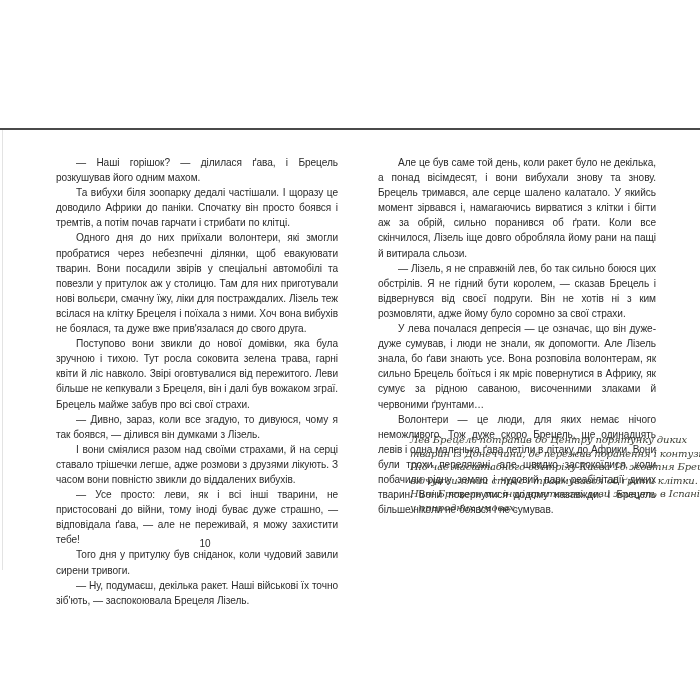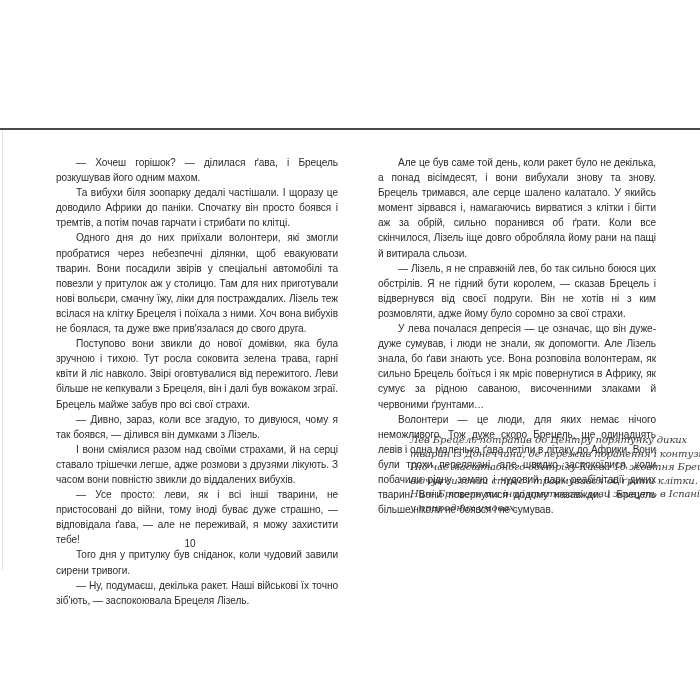--- a/index.html
+++ b/index.html
@@ -60,21 +60,21 @@
     .para {
       margin: 0;
       text-indent: 20px;
     }
     .para.dialog {
       text-indent: 20px;
     }
     .page-number {
       position: absolute;
       top: 538px;
-      left: 0;
+      left: 15px;
       width: 380px;
       text-align: center;
       font-size: 10px;
       color: #2b2b2b;
     }
     .note {
       position: absolute;
       left: 410px;
       top: 433px;
       width: 236px;
@@ -91,21 +91,21 @@
     }
   </style>
 </head>
 <body>
 
 <div class="spread">
   <div class="top-rule"></div>
   <div class="left-edge"></div>
 
   <div class="column col-left">
-    <p class="para dialog">— Хочеш горішок? — ділилася ґава, і Брецель розкушував його одним махом.</p>
+    <p class="para dialog">— Наші горішок? — ділилася ґава, і Брецель розкушував його одним махом.</p>
     <p class="para">Та вибухи біля зоопарку дедалі частішали. І щоразу це доводило Африки до паніки. Спочатку він просто боявся і тремтів, а потім почав гарчати і стрибати по клітці.</p>
     <p class="para">Одного дня до них приїхали волонтери, які змогли пробратися через небезпечні ділянки, щоб евакуювати тварин. Вони посадили звірів у спеціальні автомобілі та повезли у притулок аж у столицю. Там для них приготували нові вольєри, смачну їжу, ліки для постраждалих. Лізель теж всілася на клітку Брецеля і поїхала з ними. Хоч вона вибухів не боялася, та дуже вже прив'язалася до свого друга.</p>
     <p class="para">Поступово вони звикли до нової домівки, яка була зручною і тихою. Тут росла соковита зелена трава, гарні квіти й ліс навколо. Звірі оговтувалися від пережитого. Леви більше не кепкували з Брецеля, він і далі був вожаком зграї. Брецель майже забув про всі свої страхи.</p>
     <p class="para dialog">— Дивно, зараз, коли все згадую, то дивуюся, чому я так боявся, — ділився він думками з Лізель.</p>
     <p class="para">І вони сміялися разом над своїми страхами, й на серці ставало трішечки легше, адже розмови з друзями лікують. З часом вони повністю звикли до віддалених вибухів.</p>
     <p class="para dialog">— Усе просто: леви, як і всі інші тварини, не пристосовані до війни, тому іноді буває дуже страшно, — відповідала ґава, — але не переживай, я можу захистити тебе!</p>
     <p class="para">Того дня у притулку був сніданок, коли чудовий завили сирени тривоги.</p>
     <p class="para dialog">— Ну, подумаєш, декілька ракет. Наші військові їх точно зіб'ють, — заспокоювала Брецеля Лізель.</p>
   </div>
 

